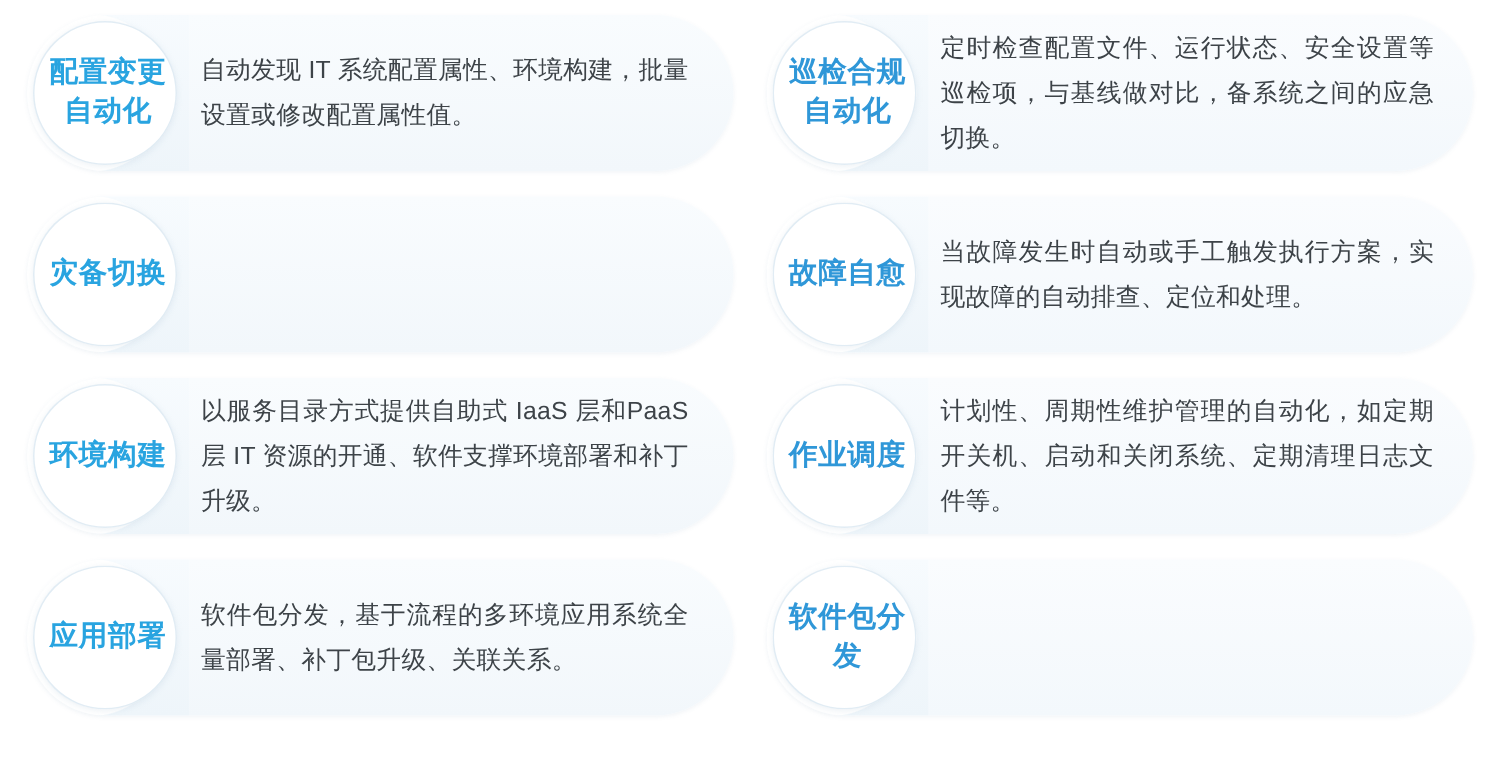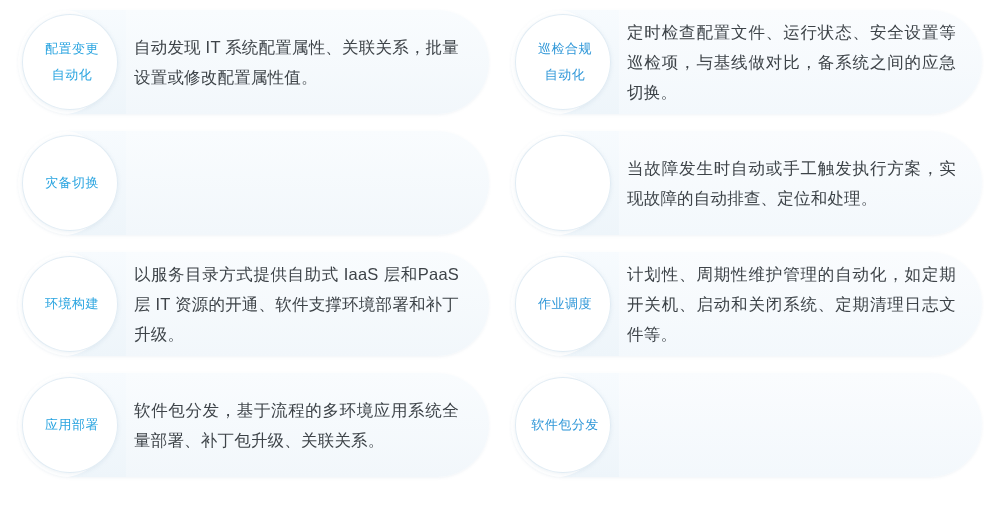--- a/index.html
+++ b/index.html
@@ -65,22 +65,22 @@
     top: 4px;
     width: 96px;
     height: 96px;
     border-radius: 50%;
     background: #ffffff;
     box-shadow: 0 0 0 1px rgba(200,220,235,0.55) inset, 0 1px 4px rgba(150,175,200,0.18);
   }
   .badge-text {
     position: relative;
     z-index: 2;
-    font-size: 13px;
-    font-weight: normal;
+    font-size: 19px;
+    font-weight: bold;
     line-height: 26px;
     letter-spacing: 0.5px;
     color: #29a4e0;
     width: 92px;
   }
   .col.right .badge-text {
     color: #2f97d8;
   }
   .desc {
     flex: 1 1 auto;
@@ -107,21 +107,21 @@
   <div class="grid">
 
     <div class="col left">
 
       <div class="card">
         <div class="badge">
           <div class="badge-circle"></div>
           <div class="badge-text"><span>配置变更</span><br><span>自动化</span></div>
         </div>
         <div class="desc">
-          <div class="desc-text">自动发现 IT 系统配置属性、关联关系，批量设置或修改配置属性值。</div>
+          <div class="desc-text">自动发现 IT 系统配置属性、环境构建，批量设置或修改配置属性值。</div>
         </div>
       </div>
 
       <div class="card">
         <div class="badge">
           <div class="badge-circle"></div>
           <div class="badge-text"><span>灾备切换</span></div>
         </div>
       </div>
 
@@ -155,20 +155,21 @@
           <div class="badge-text"><span>巡检合规</span><br><span>自动化</span></div>
         </div>
         <div class="desc">
           <div class="desc-text">定时检查配置文件、运行状态、安全设置等巡检项，与基线做对比，备系统之间的应急切换。</div>
         </div>
       </div>
 
       <div class="card">
         <div class="badge">
           <div class="badge-circle"></div>
+          <div class="badge-text"><span>故障自愈</span></div>
         </div>
         <div class="desc">
           <div class="desc-text">当故障发生时自动或手工触发执行方案，实现故障的自动排查、定位和处理。</div>
         </div>
       </div>
 
       <div class="card">
         <div class="badge">
           <div class="badge-circle"></div>
           <div class="badge-text"><span>作业调度</span></div>

